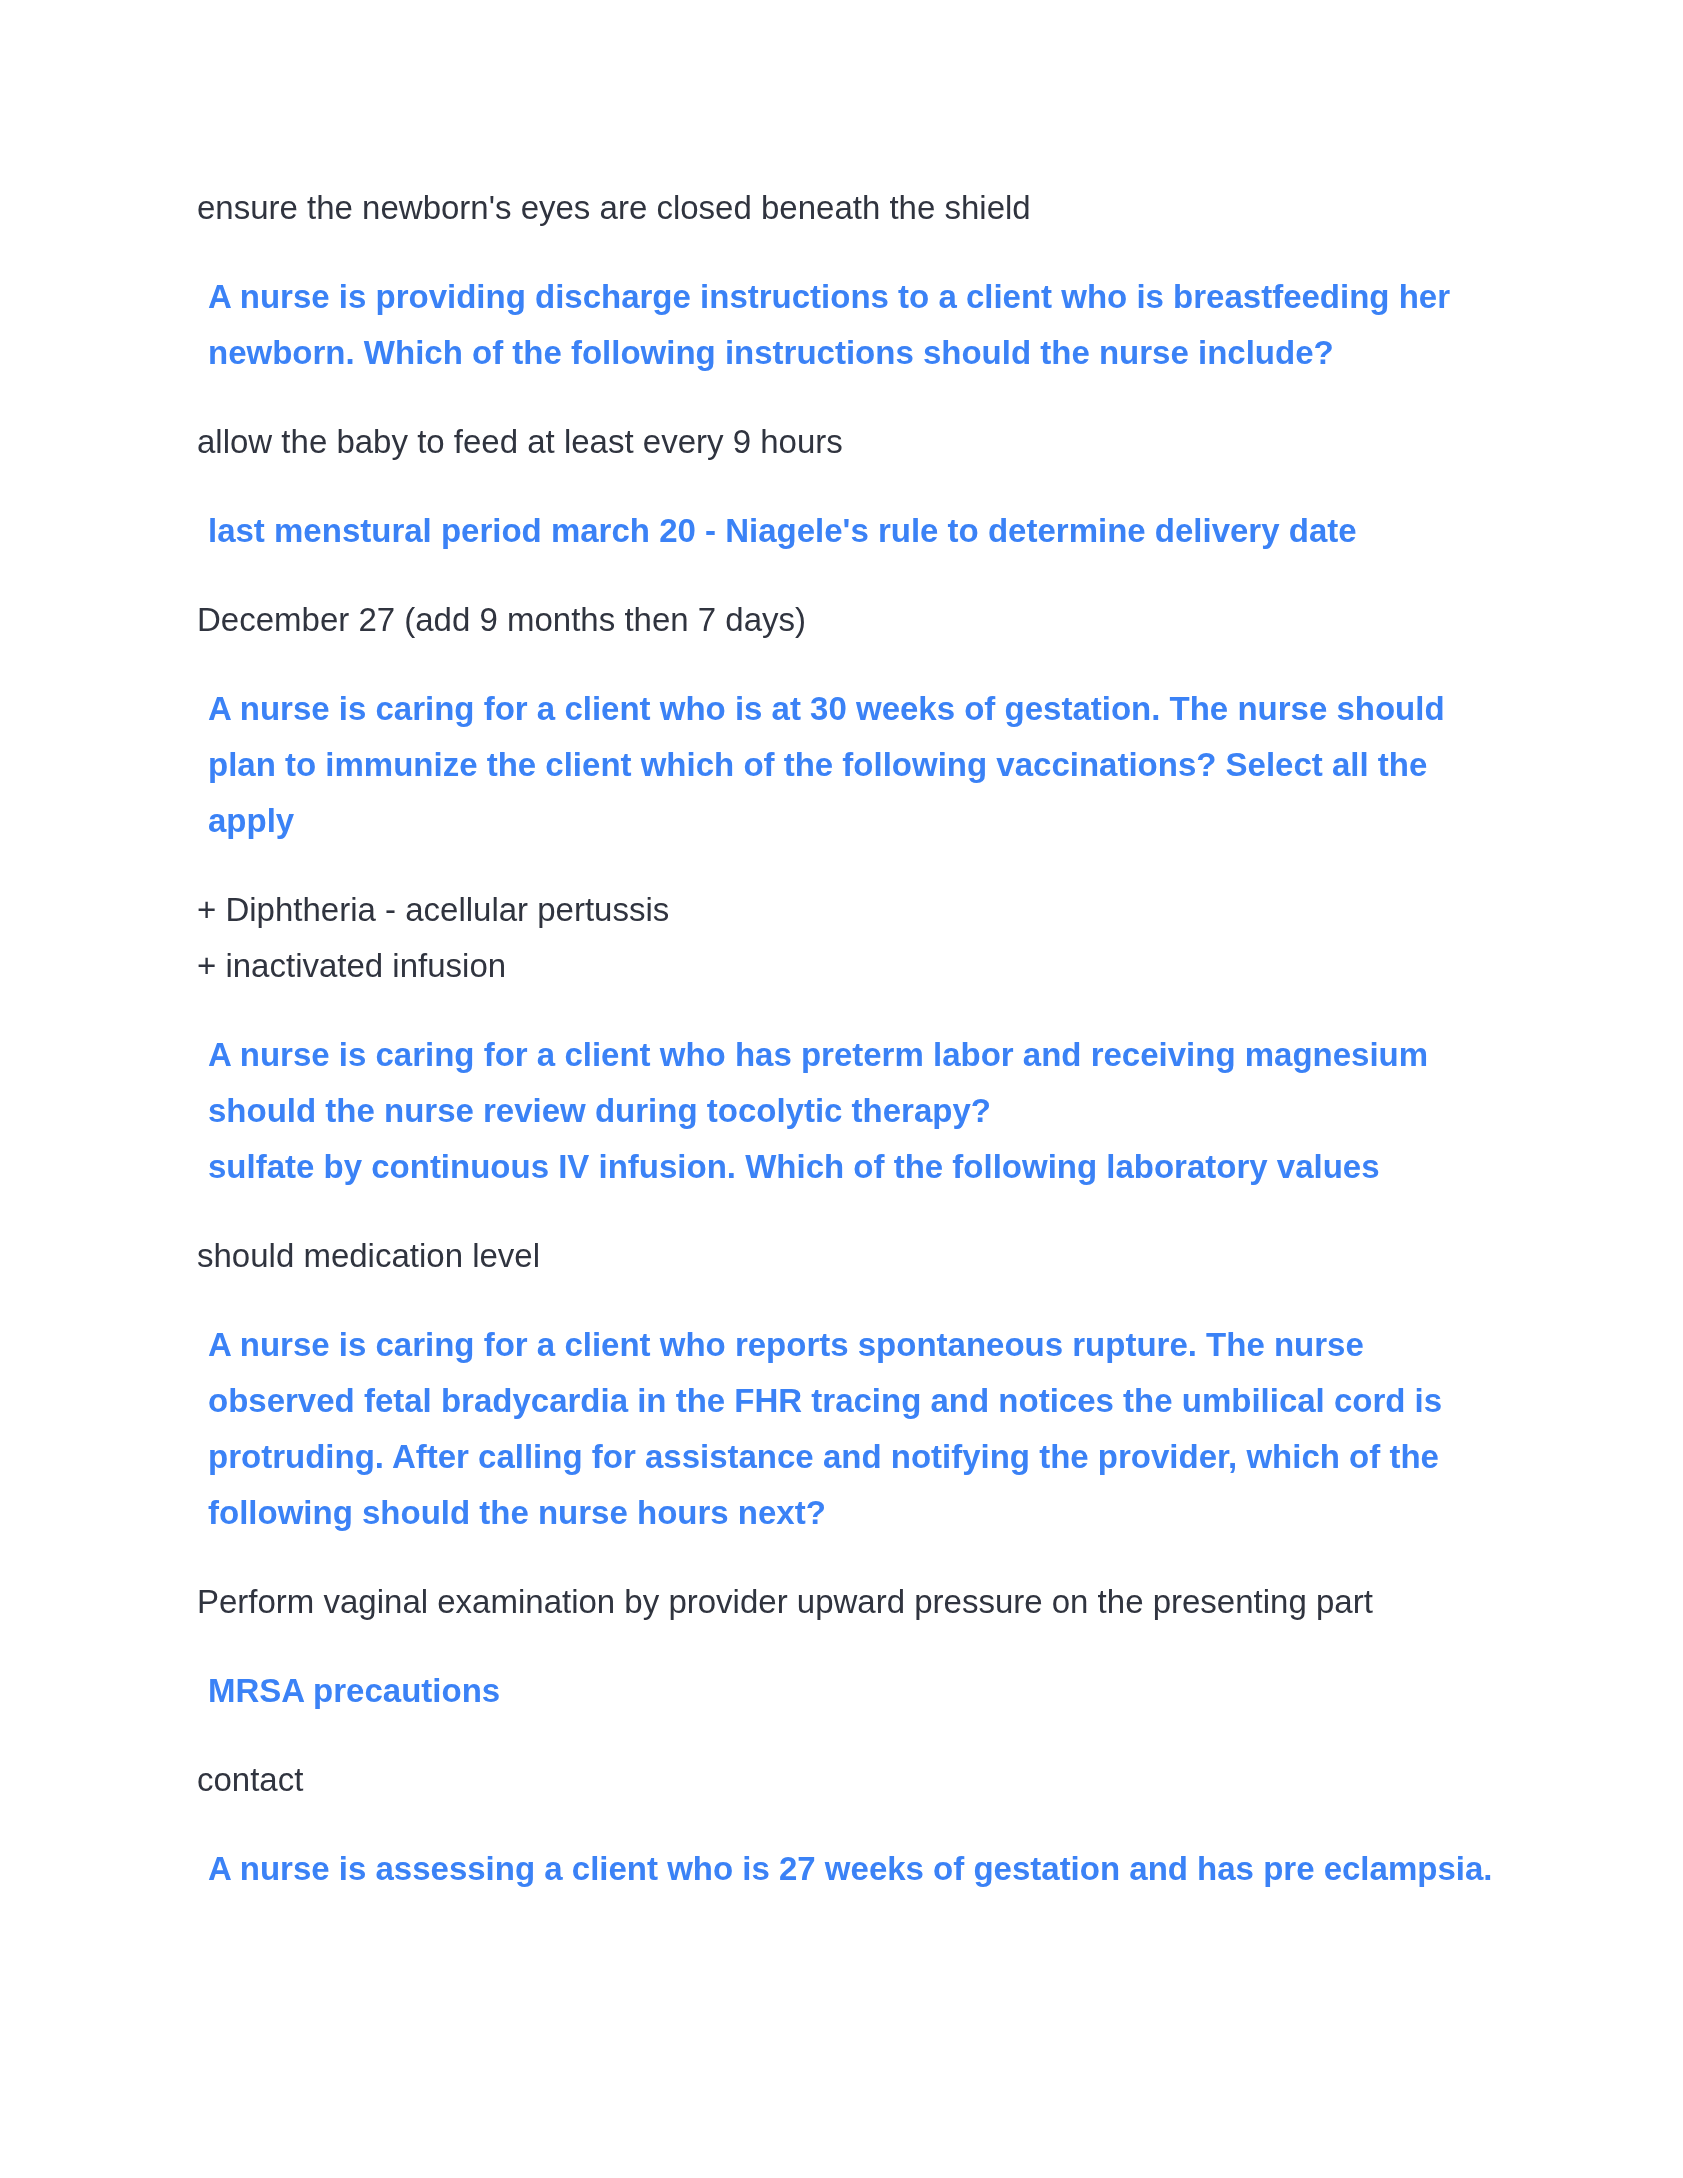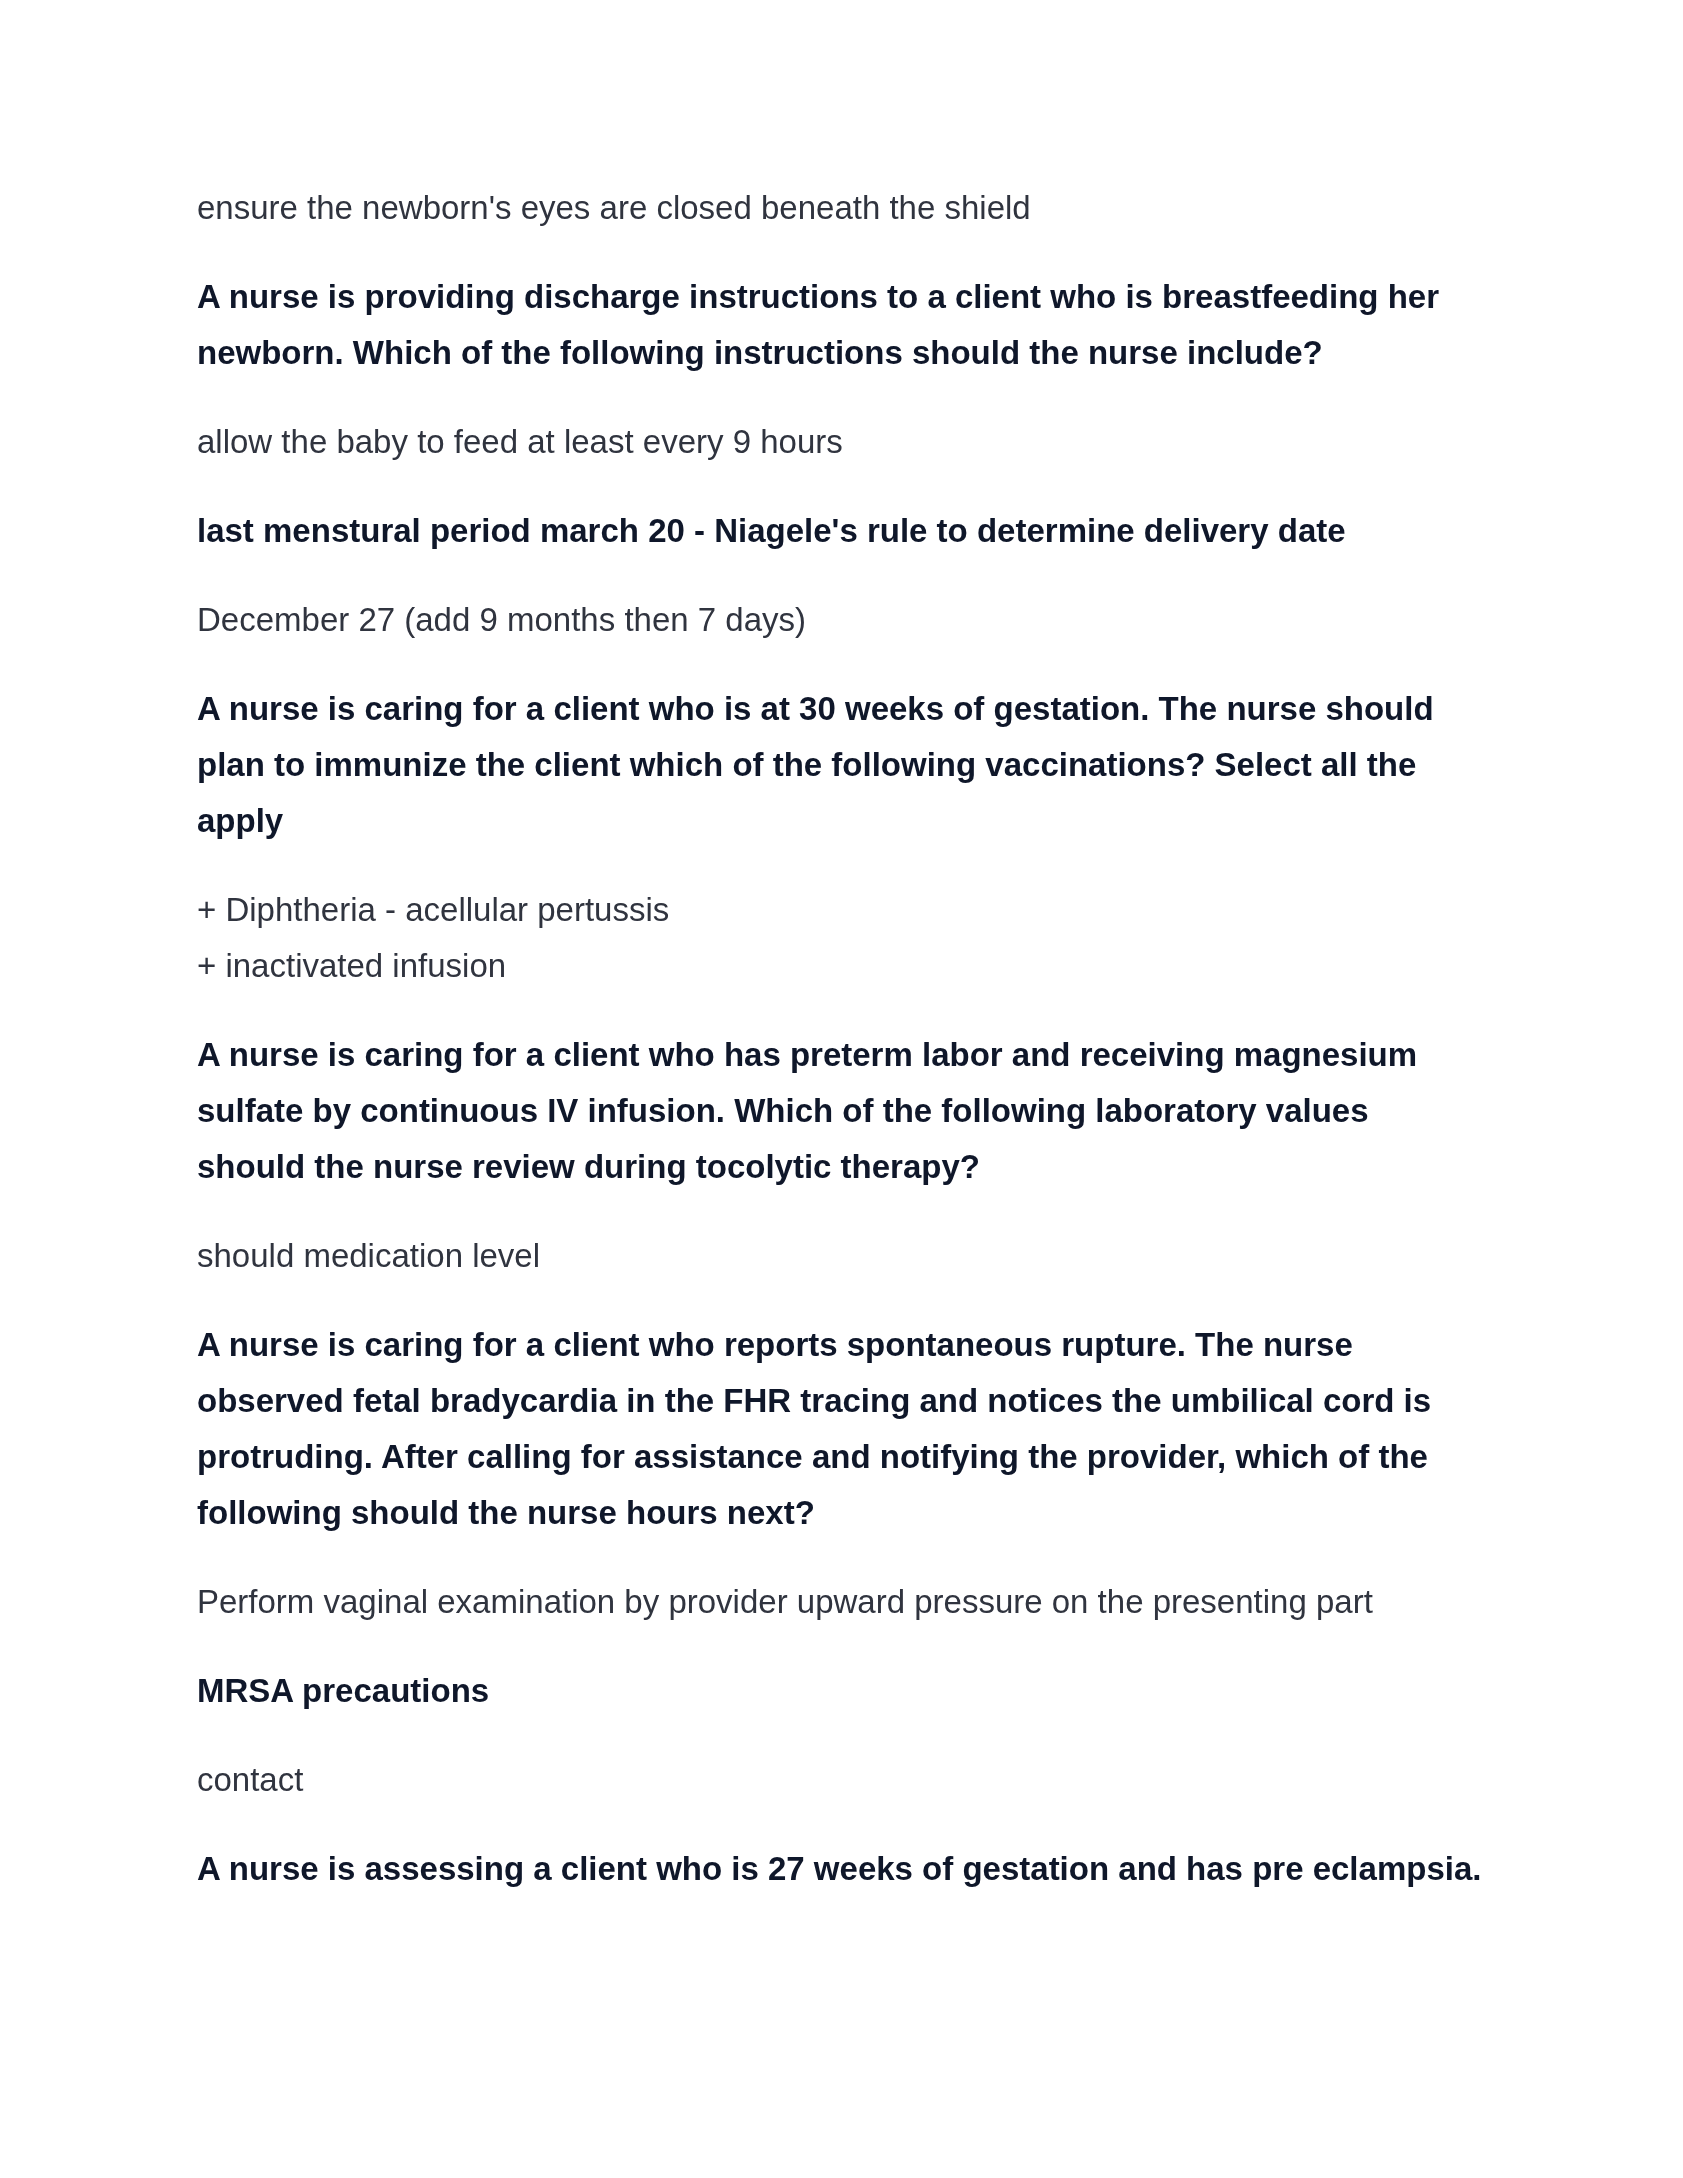--- a/index.html
+++ b/index.html
@@ -21,21 +21,22 @@
       top: 180px;
       width: 1317px;
     }
     .block {
       margin: 0;
       font-size: 33px;
       line-height: 56px;
     }
     .q {
       font-weight: bold;
-      color: #0f172a;
+      color: #3b82f6;
+      margin-left: 11px;
     }
     .a {
       font-weight: normal;
       color: #30343f;
     }
     .gap { height: 33px; }
     .list-line { display: block; }
   </style>
 </head>
 <body>
@@ -70,22 +71,22 @@
   <div class="gap"></div>
 
   <p class="block a">
     <span class="list-line">+ Diphtheria - acellular pertussis</span>
     <span class="list-line">+ inactivated infusion</span>
   </p>
   <div class="gap"></div>
 
   <p class="block q">
     <span class="list-line">A nurse is caring for a client who has preterm labor and receiving magnesium</span>
+    <span class="list-line">should the nurse review during tocolytic therapy?</span>
     <span class="list-line">sulfate by continuous IV infusion. Which of the following laboratory values</span>
-    <span class="list-line">should the nurse review during tocolytic therapy?</span>
   </p>
   <div class="gap"></div>
 
   <p class="block a">should medication level</p>
   <div class="gap"></div>
 
   <p class="block q">
     <span class="list-line">A nurse is caring for a client who reports spontaneous rupture. The nurse</span>
     <span class="list-line">observed fetal bradycardia in the FHR tracing and notices the umbilical cord is</span>
     <span class="list-line">protruding. After calling for assistance and notifying the provider, which of the</span>

